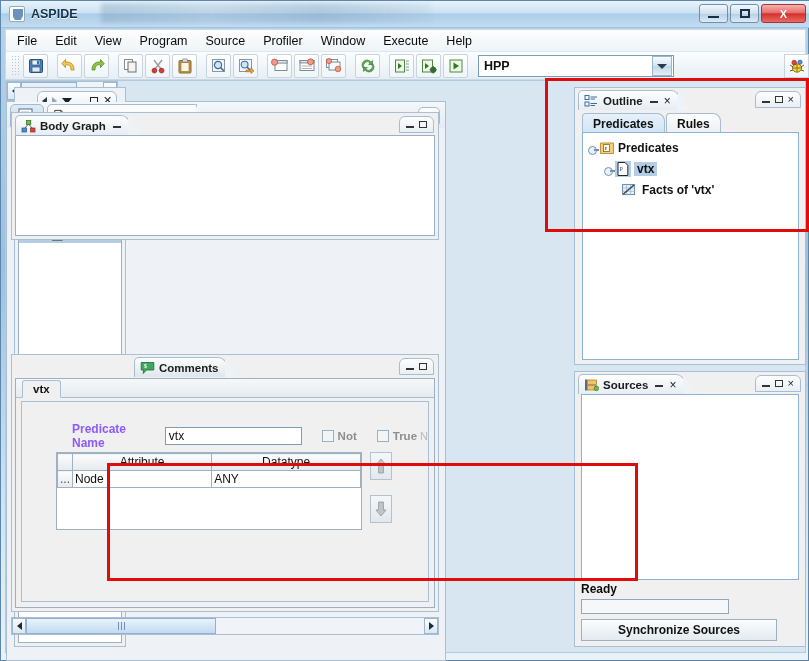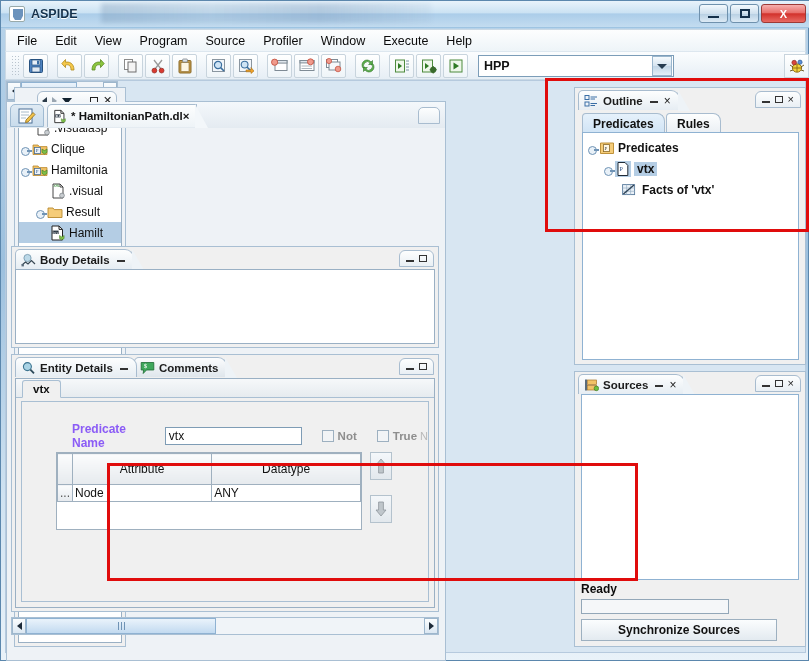--- a/index.html
+++ b/index.html
@@ -187,21 +187,21 @@
   .tinput {
     background:#fff; border:1px solid #7e9cb5; height:18px;
     font-size:12px; color:#111; padding:1px 3px; display:flex; align-items:center;
   }
   .chk { width:12px;height:12px;border:1px solid #9db0c0; background:#f2f4f6; display:inline-block; }
   .chklabel{ color:#8e8e8e; font-weight:bold; font-size:11.5px; }
 
   table.grid { border-collapse:collapse; width:100%; font-size:12px; }
   table.grid th {
     background:linear-gradient(180deg,#fbfcfd,#e6eaee);
-    border:1px solid #9fb0bf; font-weight:normal; color:#111; height:31px; font-size:12px;
+    border:1px solid #9fb0bf; font-weight:normal; color:#111; height:17px; font-size:12px;
   }
   table.grid td { border:1px solid #9fb0bf; background:#fff; height:17px; padding:0 2px; color:#111;}
   table.grid td.rowhdr { background:linear-gradient(180deg,#fbfcfd,#e6eaee); color:#555; text-align:center; width:14px;}
 
   .arrbtn { width:22px;height:28px; border:1px solid #b4c2cd; background:linear-gradient(180deg,#f4f7fa,#e2e8ed);
     display:flex;align-items:center;justify-content:center;}
 
   
   .hscroll { background:#f0f4f8; border:1px solid #a9bfd3; display:flex; align-items:center; }
   .sbtn{ width:14px;height:100%;background:linear-gradient(180deg,#fbfdfe,#dbe7f2);border:1px solid #9db6cc;
@@ -586,54 +586,45 @@
           <span>* HamiltonianPath.dl</span>
           <i class="tmin"></i>
           <span class="tclose">×</span>
         </div>
         <div id="ed-win">
           <i class="b-min"></i>
           <i class="b-max"></i>
         </div>
       </div>
 
-
-      <div class="subpanel" style="left:5px; top:165px; width:428px; height:102px;">
+      <div class="subpanel" style="left:5px; top:31px; width:428px; height:128px;">
         <div class="ptabrow">
           <div class="ptab slant">
             <span class="ico" style="width:15px;height:14px;margin-right:4px;">
               <svg width="15" height="14" viewBox="0 0 15 14">
-                <circle cx="6.5" cy="5" r="3.6" fill="#bcd9e8" stroke="#6f93a8" stroke-width=".8"></circle>
-                <path d="M1 12 L4.5 9 L7 11 L10.5 7.5 L14 11" fill="none" stroke="#3a4a56" stroke-width="1.2"></path>
-                <rect x="0.5" y="11" width="2.4" height="2.4" fill="#5a6b7a"></rect>
-              </svg>
-            </span>
-            <span>Body Details</span>
+                <path d="M7.5 5 L3 10 M7.5 5 L12 10" stroke="#5a6b7a" stroke-width="1"></path>
+                <rect x="5.4" y="1.6" width="4.4" height="4" fill="#6fbf3f" stroke="#2f6a18" stroke-width=".7"></rect>
+                <rect x="1" y="9" width="4.4" height="4" fill="#4a8fd0" stroke="#24527f" stroke-width=".7"></rect>
+                <rect x="9.6" y="9" width="4.4" height="4" fill="#d8453c" stroke="#8c2a22" stroke-width=".7"></rect>
+              </svg>
+            </span>
+            <span>Body Graph</span>
             <i class="tmin"></i>
           </div>
           <div class="pwinbtns">
             <i class="b-min"></i>
             <i class="b-max"></i>
           </div>
         </div>
         <div class="pbody"></div>
       </div>
 
+
       <div class="subpanel" style="left:5px; top:273px; width:428px; height:258px;">
         <div class="ptabrow" style="height:23px;">
-          <div class="ptab" style="z-index:3;">
-            <span class="ico" style="width:15px;height:14px;margin-right:4px;">
-              <svg width="15" height="14" viewBox="0 0 15 14">
-                <circle cx="6.4" cy="5.6" r="4" fill="#a9d3e5" stroke="#3d7490" stroke-width="1.1"></circle>
-                <path d="M9.4 8.6 L13 12.4" stroke="#2e4a5a" stroke-width="1.8"></path>
-              </svg>
-            </span>
-            <span>Entity Details</span>
-            <i class="tmin"></i>
-          </div>
           <div class="ptab slant" style="left:122px; background:linear-gradient(180deg,#fbfcfd,#dfe6ec); z-index:2;">
             <span class="ico" style="width:15px;height:14px;margin-right:4px;">
               <svg width="15" height="14" viewBox="0 0 15 14">
                 <path d="M1.2 1.5 H13.8 V9 H6.5 L3.2 12.5 L3.6 9 H1.2 Z" fill="#3fa85c" stroke="#1d6b34" stroke-width=".8"></path>
                 <text x="4" y="7" font-size="6" fill="#fff" font-family="serif">$</text>
               </svg>
             </span>
             <span>Comments</span>
           </div>
           <div class="pwinbtns">

